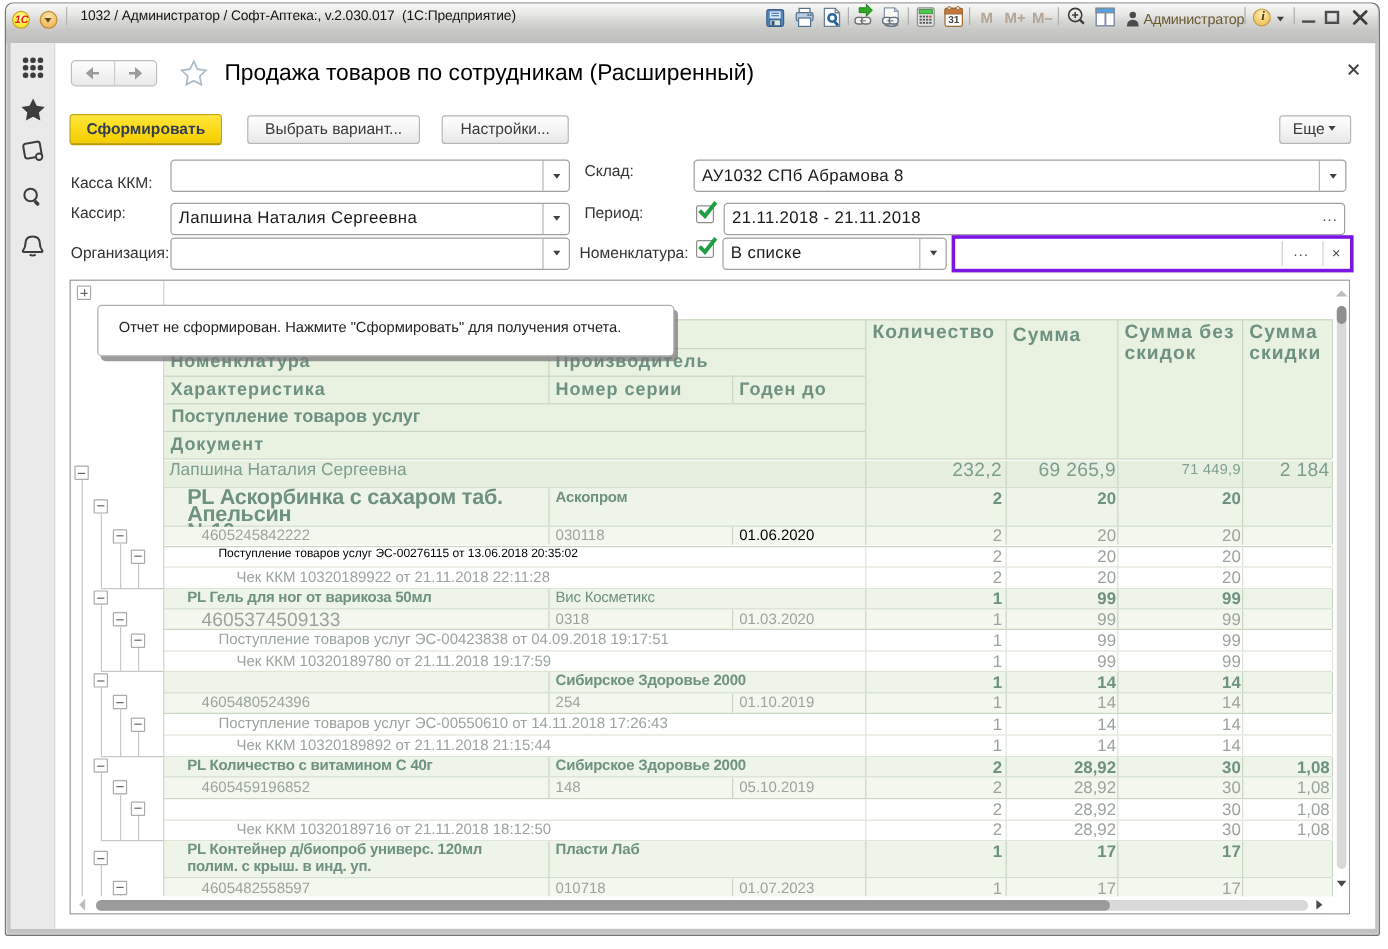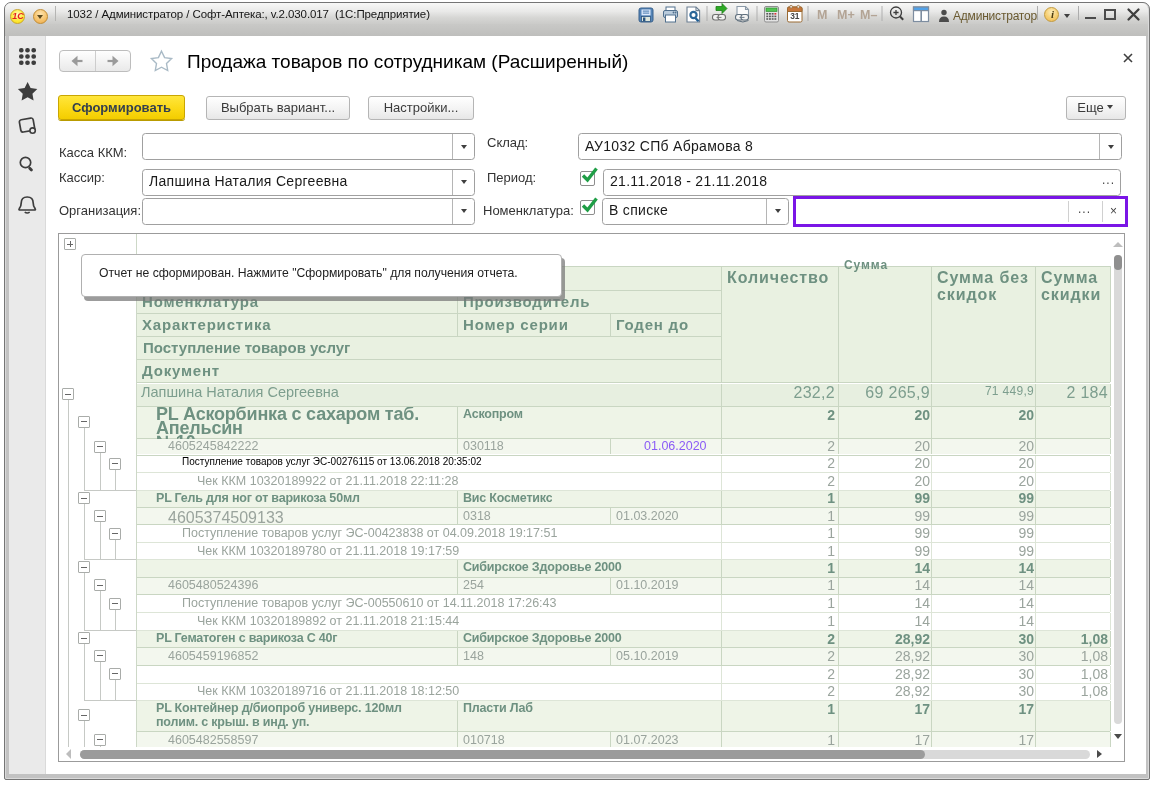--- a/index.html
+++ b/index.html
@@ -253,21 +253,21 @@
 <div class="a" style="left:976px;top:32px;width:1px;height:116px;background:#c9d6c2;"></div>
 <div class="a" style="left:1051px;top:32px;width:1px;height:116px;background:#c9d6c2;"></div>
 <div class="cell" style="left:83px;top:59px;font-size:15px;font-weight:bold;letter-spacing:0.8px;color:#6e9181;">Номенклатура</div>
 <div class="cell" style="left:404px;top:59px;font-size:15px;font-weight:bold;letter-spacing:0.8px;color:#6e9181;">Производитель</div>
 <div class="cell" style="left:83px;top:82px;font-size:15px;font-weight:bold;letter-spacing:0.8px;color:#6e9181;">Характеристика</div>
 <div class="cell" style="left:404px;top:82px;font-size:15px;font-weight:bold;letter-spacing:0.8px;color:#6e9181;">Номер серии</div>
 <div class="cell" style="left:557px;top:82px;font-size:15px;font-weight:bold;letter-spacing:0.8px;color:#6e9181;">Годен до</div>
 <div class="cell" style="left:84px;top:105px;font-size:15px;font-weight:bold;letter-spacing:0px;color:#6e9181;">Поступление товаров услуг</div>
 <div class="cell" style="left:83px;top:128px;font-size:15px;font-weight:bold;letter-spacing:0.8px;color:#6e9181;">Документ</div>
 <div class="cell" style="left:668px;top:34.5px;font-size:16px;font-weight:bold;letter-spacing:0.9px;color:#6e9181;">Количество</div>
-<div class="cell" style="left:785px;top:24px;font-size:12px;font-weight:bold;letter-spacing:0.9px;color:#6e9181;">Сумма</div>
+<div class="cell" style="left:785px;top:37px;font-size:16px;font-weight:bold;letter-spacing:0.9px;color:#6e9181;">Сумма</div>
 <div class="cell" style="left:878px;top:34.5px;width:95px;font-size:16px;font-weight:bold;letter-spacing:0.9px;color:#6e9181;white-space:normal;line-height:17.5px;">Сумма без скидок</div>
 <div class="cell" style="left:982px;top:34.5px;width:76px;font-size:16px;font-weight:bold;letter-spacing:0.9px;color:#6e9181;white-space:normal;line-height:17.5px;">Сумма скидки</div>
 <div class="a" style="left:78px;top:150px;width:973px;height:22.4px;background:#e7efe0;"></div>
 <div class="a" style="left:77px;top:172.4px;width:974px;height:1px;background:#c9d6c2;"></div>
 <div class="a" style="left:662px;top:150px;width:1px;height:22.4px;background:#c9d6c2;"></div>
 <div class="a" style="left:779px;top:150px;width:1px;height:22.4px;background:#c9d6c2;"></div>
 <div class="a" style="left:872px;top:150px;width:1px;height:22.4px;background:#c9d6c2;"></div>
 <div class="a" style="left:976px;top:150px;width:1px;height:22.4px;background:#c9d6c2;"></div>
 <div class="a" style="left:1051px;top:150px;width:1px;height:22.4px;background:#c9d6c2;"></div>
 <div class="cell" style="left:82px;top:149.5px;font-size:14.5px;color:#7d9e8e;">Лапшина Наталия Сергеевна</div>
@@ -292,21 +292,21 @@
 <div class="a" style="left:77px;top:220.5px;width:974px;height:1px;background:#c9d6c2;"></div>
 <div class="a" style="left:398px;top:204.7px;width:1px;height:15.8px;background:#c9d6c2;"></div>
 <div class="a" style="left:551px;top:204.7px;width:1px;height:15.8px;background:#c9d6c2;"></div>
 <div class="a" style="left:662px;top:204.7px;width:1px;height:15.8px;background:#c9d6c2;"></div>
 <div class="a" style="left:779px;top:204.7px;width:1px;height:15.8px;background:#c9d6c2;"></div>
 <div class="a" style="left:872px;top:204.7px;width:1px;height:15.8px;background:#c9d6c2;"></div>
 <div class="a" style="left:976px;top:204.7px;width:1px;height:15.8px;background:#c9d6c2;"></div>
 <div class="a" style="left:1051px;top:204.7px;width:1px;height:15.8px;background:#c9d6c2;"></div>
 <div class="cell" style="left:109px;top:205.2px;font-size:12.5px;color:#9aa49d;">4605245842222</div>
 <div class="cell" style="left:404px;top:205.2px;font-size:12.5px;color:#9aa49d;">030118</div>
-<div class="cell" style="left:557px;top:205.2px;font-size:12.5px;color:#8b5cf6;margin-left:28px;">01.06.2020</div>
+<div class="cell" style="left:557px;top:205.2px;font-size:12.5px;color:#000000;">01.06.2020</div>
 <div class="cell num" style="left:666px;top:204.2px;width:110px;font-size:14px;color:#9aa49d;">2</div>
 <div class="cell num" style="left:783px;top:204.2px;width:88px;font-size:14px;color:#9aa49d;">20</div>
 <div class="cell num" style="left:876px;top:204.2px;width:99px;font-size:14px;color:#9aa49d;">20</div>
 <div class="a" style="left:77px;top:238.3px;width:974px;height:1px;background:#dde5d7;"></div>
 <div class="a" style="left:662px;top:221.5px;width:1px;height:16.8px;background:#dde5d7;"></div>
 <div class="a" style="left:779px;top:221.5px;width:1px;height:16.8px;background:#dde5d7;"></div>
 <div class="a" style="left:872px;top:221.5px;width:1px;height:16.8px;background:#dde5d7;"></div>
 <div class="a" style="left:976px;top:221.5px;width:1px;height:16.8px;background:#dde5d7;"></div>
 <div class="a" style="left:1051px;top:221.5px;width:1px;height:16.8px;background:#dde5d7;"></div>
 <div class="cell" style="left:123px;top:222px;font-size:10px;color:#000000;">Поступление товаров услуг ЭС-00276115 от 13.06.2018 20:35:02</div>
@@ -325,21 +325,21 @@
 <div class="cell num" style="left:876px;top:238.8px;width:99px;font-size:14px;color:#9aa49d;">20</div>
 <div class="a" style="left:78px;top:256.6px;width:973px;height:16.8px;background:#eef4e7;"></div>
 <div class="a" style="left:77px;top:273.4px;width:974px;height:1px;background:#c9d6c2;"></div>
 <div class="a" style="left:398px;top:256.6px;width:1px;height:16.8px;background:#c9d6c2;"></div>
 <div class="a" style="left:662px;top:256.6px;width:1px;height:16.8px;background:#c9d6c2;"></div>
 <div class="a" style="left:779px;top:256.6px;width:1px;height:16.8px;background:#c9d6c2;"></div>
 <div class="a" style="left:872px;top:256.6px;width:1px;height:16.8px;background:#c9d6c2;"></div>
 <div class="a" style="left:976px;top:256.6px;width:1px;height:16.8px;background:#c9d6c2;"></div>
 <div class="a" style="left:1051px;top:256.6px;width:1px;height:16.8px;background:#c9d6c2;"></div>
 <div class="cell" style="left:97px;top:256.6px;width:295px;font-size:12.5px;font-weight:bold;letter-spacing:-0.2px;color:#6e9181;white-space:normal;line-height:14px;">PL Гель для ног от варикоза 50мл</div>
-<div class="cell" style="left:404px;top:256.6px;font-size:12.5px;font-weight:bold;letter-spacing:-0.2px;color:#6e9181;">Вис Косметикс</div>
+<div class="cell" style="left:404px;top:256.6px;font-size:12.5px;font-weight:normal;letter-spacing:-0.2px;color:#6e9181;">Вис Косметикс</div>
 <div class="cell num" style="left:666px;top:256.1px;width:110px;font-size:14px;font-weight:bold;color:#6e9181;">1</div>
 <div class="cell num" style="left:783px;top:256.1px;width:88px;font-size:14px;font-weight:bold;color:#6e9181;">99</div>
 <div class="cell num" style="left:876px;top:256.1px;width:99px;font-size:14px;font-weight:bold;color:#6e9181;">99</div>
 <div class="a" style="left:78px;top:274.4px;width:973px;height:15.8px;background:#f3f7ee;"></div>
 <div class="a" style="left:77px;top:290.2px;width:974px;height:1px;background:#c9d6c2;"></div>
 <div class="a" style="left:398px;top:274.4px;width:1px;height:15.8px;background:#c9d6c2;"></div>
 <div class="a" style="left:551px;top:274.4px;width:1px;height:15.8px;background:#c9d6c2;"></div>
 <div class="a" style="left:662px;top:274.4px;width:1px;height:15.8px;background:#c9d6c2;"></div>
 <div class="a" style="left:779px;top:274.4px;width:1px;height:15.8px;background:#c9d6c2;"></div>
 <div class="a" style="left:872px;top:274.4px;width:1px;height:15.8px;background:#c9d6c2;"></div>
@@ -419,21 +419,21 @@
 <div class="cell num" style="left:783px;top:378.7px;width:88px;font-size:14px;color:#9aa49d;">14</div>
 <div class="cell num" style="left:876px;top:378.7px;width:99px;font-size:14px;color:#9aa49d;">14</div>
 <div class="a" style="left:78px;top:397px;width:973px;height:16.3px;background:#eef4e7;"></div>
 <div class="a" style="left:77px;top:413.3px;width:974px;height:1px;background:#c9d6c2;"></div>
 <div class="a" style="left:398px;top:397px;width:1px;height:16.3px;background:#c9d6c2;"></div>
 <div class="a" style="left:662px;top:397px;width:1px;height:16.3px;background:#c9d6c2;"></div>
 <div class="a" style="left:779px;top:397px;width:1px;height:16.3px;background:#c9d6c2;"></div>
 <div class="a" style="left:872px;top:397px;width:1px;height:16.3px;background:#c9d6c2;"></div>
 <div class="a" style="left:976px;top:397px;width:1px;height:16.3px;background:#c9d6c2;"></div>
 <div class="a" style="left:1051px;top:397px;width:1px;height:16.3px;background:#c9d6c2;"></div>
-<div class="cell" style="left:97px;top:397px;width:295px;font-size:12.5px;font-weight:bold;letter-spacing:-0.2px;color:#6e9181;white-space:normal;line-height:14px;">PL Гематоген с варикоза С 40г</div>
+<div class="cell" style="left:97px;top:397px;width:295px;font-size:12.5px;font-weight:bold;letter-spacing:-0.2px;color:#6e9181;white-space:normal;line-height:14px;">PL Количество с витамином С 40г</div>
 <div class="cell" style="left:404px;top:397px;font-size:12.5px;font-weight:bold;letter-spacing:-0.2px;color:#6e9181;">Сибирское Здоровье 2000</div>
 <div class="cell num" style="left:666px;top:396.5px;width:110px;font-size:14px;font-weight:bold;color:#6e9181;">2</div>
 <div class="cell num" style="left:783px;top:396.5px;width:88px;font-size:14px;font-weight:bold;color:#6e9181;">28,92</div>
 <div class="cell num" style="left:876px;top:396.5px;width:99px;font-size:14px;font-weight:bold;color:#6e9181;">30</div>
 <div class="cell num" style="left:980px;top:396.5px;width:69px;font-size:14px;font-weight:bold;color:#6e9181;">1,08</div>
 <div class="a" style="left:78px;top:414.3px;width:973px;height:16.8px;background:#f3f7ee;"></div>
 <div class="a" style="left:77px;top:431.1px;width:974px;height:1px;background:#c9d6c2;"></div>
 <div class="a" style="left:398px;top:414.3px;width:1px;height:16.8px;background:#c9d6c2;"></div>
 <div class="a" style="left:551px;top:414.3px;width:1px;height:16.8px;background:#c9d6c2;"></div>
 <div class="a" style="left:662px;top:414.3px;width:1px;height:16.8px;background:#c9d6c2;"></div>

